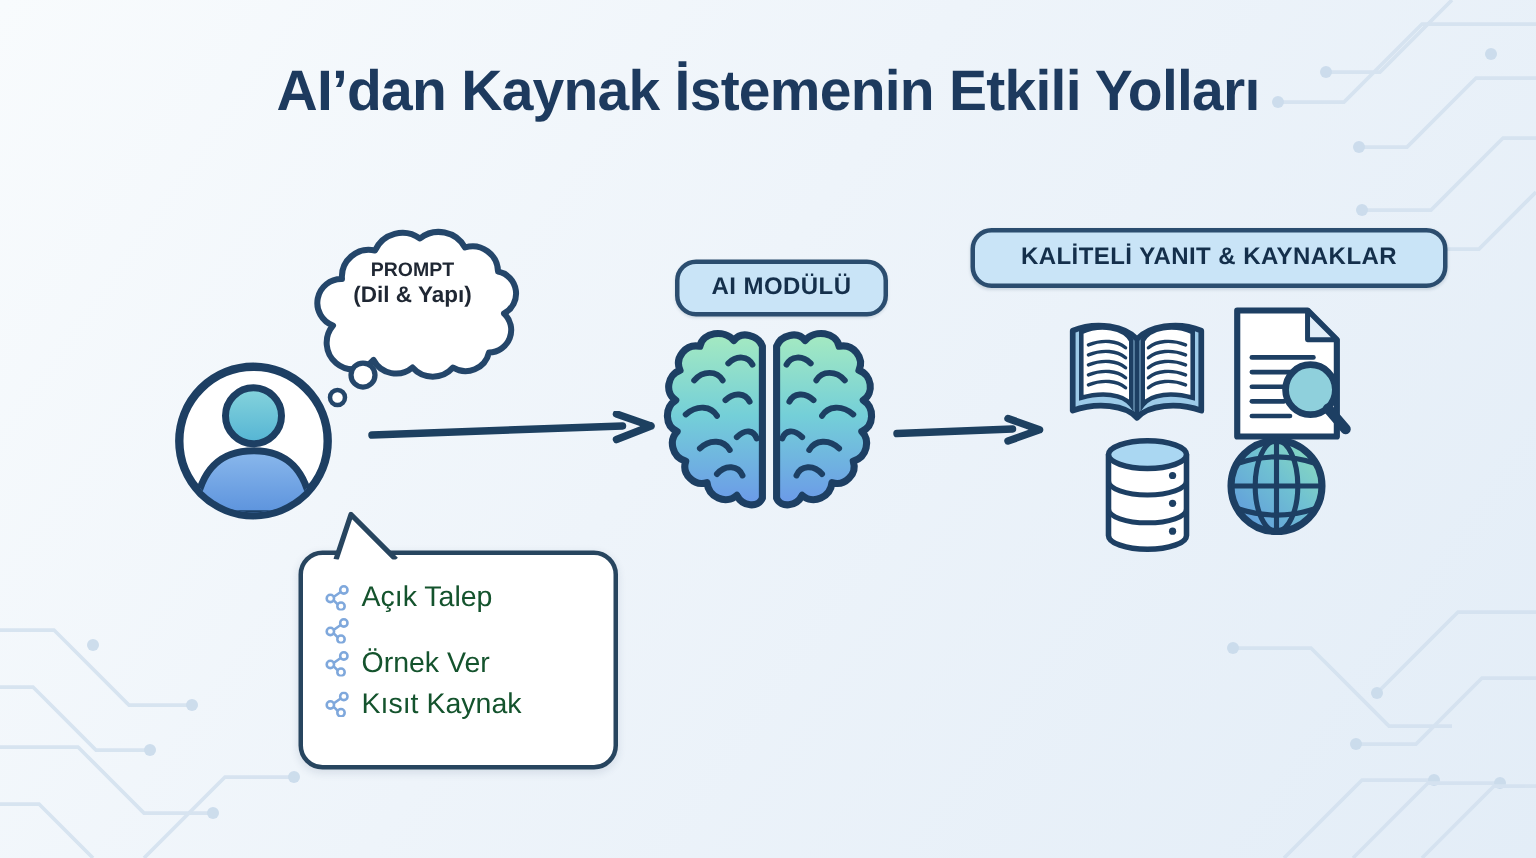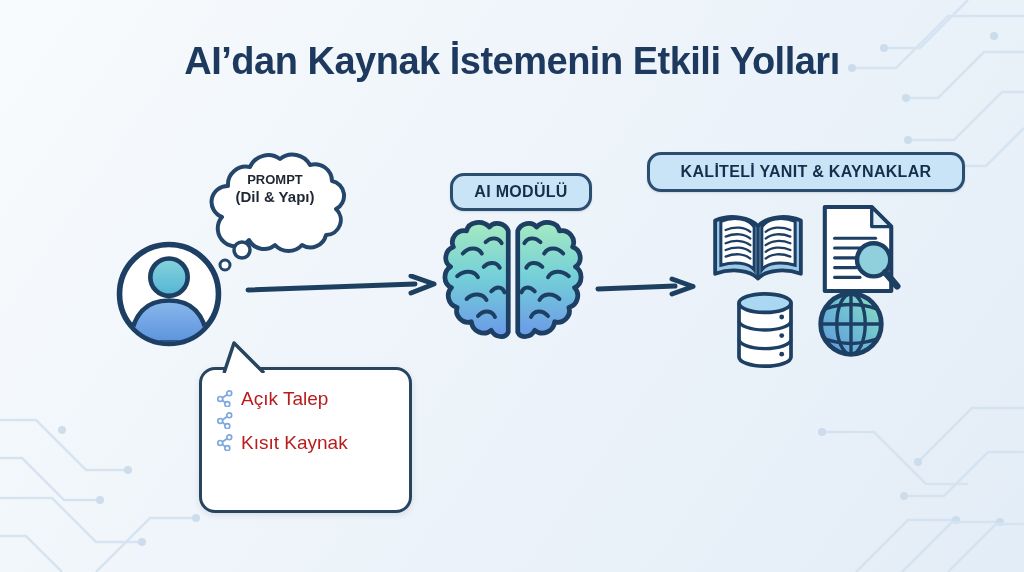--- a/index.html
+++ b/index.html
@@ -33,21 +33,21 @@
   .badge-ai{left:450px;top:153px;width:136px;height:32px;font-size:16px;margin-top:20px;}
   .badge-out{left:647px;top:152px;width:312px;height:34px;font-size:16px;}
   
   .speech{
     left:199px;top:367px;width:207px;height:140px;
     background:#ffffff;border:3.5px solid #27455f;border-radius:16px;
     box-shadow:0 2px 6px rgba(30,60,90,.12);
   }
   .speech-tail{left:220px;top:341px;width:48px;height:32px;z-index:3;}
   .tips{list-style:none;margin:0;padding:15px 10px 10px 14px;}
-  .tips li{display:flex;align-items:center;gap:8px;font-size:19px;font-weight:500;color:#b91c1c;line-height:27px;}
+  .tips li{display:flex;align-items:center;gap:8px;font-size:19px;font-weight:500;color:#14532d;line-height:27px;}
   .tips .bullet{flex:0 0 auto;display:inline-flex;}
 </style>
 </head>
 <body>
 
 <div class="canvas">
 
   <svg class="bg-circuit" viewBox="0 0 1024 572" aria-hidden="true">
     <g opacity="0.85">
 
@@ -287,18 +287,31 @@
         <span class="bullet">
           <svg width="17" height="17" viewBox="0 0 18 18">
               <g stroke="#7fa8dc" stroke-width="1.8" fill="#ffffff">
             <path d="M6,9 L13,4 M6,10 L11,15"></path>
                 <circle cx="14" cy="3.5" r="2.6"></circle>
                 <circle cx="4.5" cy="9.5" r="2.6"></circle>
                 <circle cx="12" cy="15" r="2.6"></circle>
               </g>
           </svg>
         </span>
+        <span>Örnek Ver</span>
+      </li>
+      <li>
+        <span class="bullet">
+          <svg width="17" height="17" viewBox="0 0 18 18">
+              <g stroke="#7fa8dc" stroke-width="1.8" fill="#ffffff">
+            <path d="M6,9 L13,4 M6,10 L11,15"></path>
+                <circle cx="14" cy="3.5" r="2.6"></circle>
+                <circle cx="4.5" cy="9.5" r="2.6"></circle>
+                <circle cx="12" cy="15" r="2.6"></circle>
+              </g>
+          </svg>
+        </span>
         <span>Kısıt Kaynak</span>
       </li>
     </ul>
   </div>
 
 </div>
 
 </body></html>

